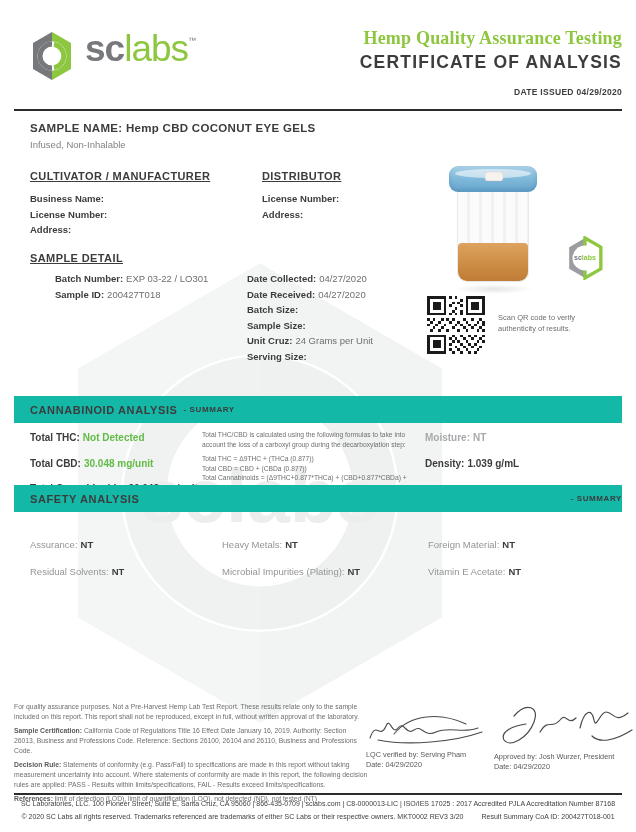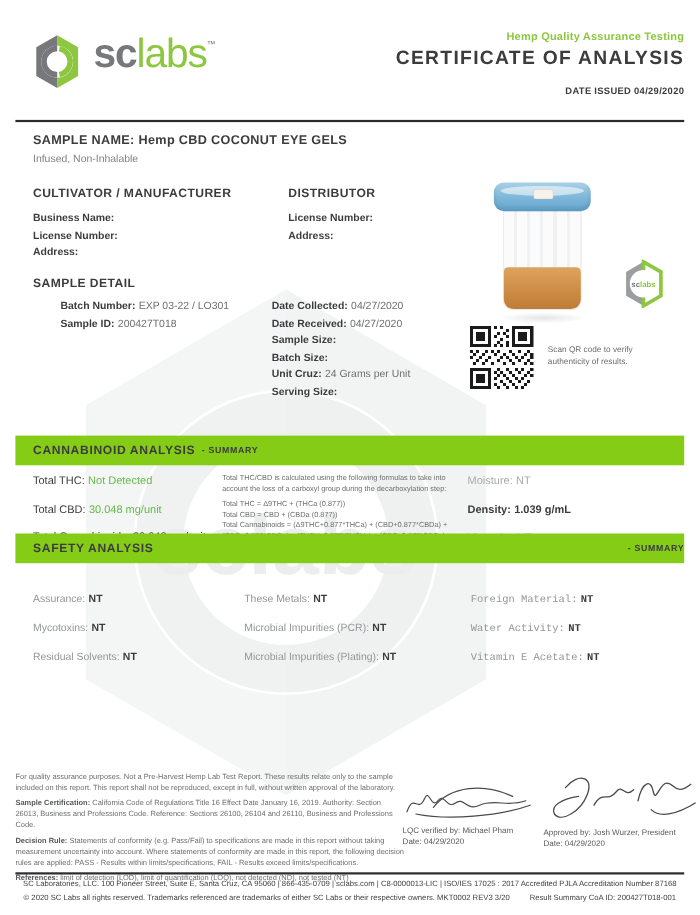--- a/index.html
+++ b/index.html
@@ -14,32 +14,32 @@
   
   .watermark { position:absolute; left:30px; top:244px; z-index:0; }
 
   
   .logo { position:absolute; left:28px; top:30px; display:flex; z-index:1; }
   .logo-text { font-size:37px; font-weight:700; letter-spacing:-1px; margin-left:9px; line-height:1; }
   .logo-sc { color:#77787b; }
   .logo-labs { color:#8dc63f; font-weight:400; }
   .logo-tm { font-size:8px; color:#77787b; vertical-align:18px; letter-spacing:0; font-weight:400; }
   .head-right { position:absolute; right:14px; top:28px; text-align:right; z-index:1; }
-  .head-program { font-size:10px; font-weight:700; color:#8dc63f; letter-spacing:.2px; }
+  .head-program { font-size:18px; font-weight:700; color:#8dc63f; letter-spacing:.2px;font-family:Liberation Serif, serif; }
   .head-title { font-size:17.5px; font-weight:700; color:#3c3c3e; letter-spacing:1.2px; margin-top:3px; }
   .head-date { font-size:8.5px; font-weight:700; color:#3c3c3e; margin-top:14px; letter-spacing:.3px; }
   .rule { position:absolute; left:14px; right:14px; height:2px; background:#2b2b2d; z-index:1; }
 
   
   .sample-name { position:absolute; left:30px; top:122px; z-index:1; }
   .sample-name .nm { font-size:11.5px; font-weight:700; letter-spacing:.3px; color:#3c3c3e; }
   .sample-name .sub { font-size:9.5px; color:#808285; margin-top:5px; }
 
   
-  .col-h { font-size:11px; font-weight:700; letter-spacing:.4px; color:#3c3c3e; margin-bottom:9px; }
+  .col-h { font-size:11px; font-weight:700; letter-spacing:.4px; color:#3c3c3e; margin-bottom:9px;text-decoration:underline; }
   .field-row { font-size:9.5px; line-height:15.5px; white-space:nowrap; }
   .lbl { font-weight:700; color:#3c3c3e;text-align:center; }
   .val { color:#6d6e71; margin-left:3px; }
   .cultivator { left:30px; top:170px; width:185px; }
   .distributor { left:222px; top:170px; width:205px;margin-left:40px; }
 
   
   .photo { left:446px; top:164px; width:96px; height:126px; }
   .cup-lid { position:absolute; left:3px; top:2px; width:88px; height:26px; border-radius:9px;
     background:linear-gradient(#a9d1e6 0%, #7cb6d8 55%, #68a7cf 100%); box-shadow:inset 0 -3px 4px rgba(70,120,160,.35); }
@@ -60,43 +60,43 @@
   .sample-detail { left:30px; top:252px; right:30px; }
   .sd-cols { display:flex; margin-top:7px; }
   .sd-left { width:192px;margin-left:25px; }
   .sd-right { width:220px; }
 
   
   .qr { left:427px; top:296px; width:58px; height:58px; }
   .qr-caption { left:498px; top:313px; width:112px; font-size:7.5px; color:#6d6e71; line-height:1.4; }
 
   
-  .band { position:absolute; left:14px; right:14px; height:27px; background:#84cc16;
+  .band { position:absolute; left:14px; right:14px; height:27px; background:#14b8a6;
     display:flex; align-items:center; padding-left:16px; z-index:1; }
   .band-title { font-size:11px; font-weight:700; letter-spacing:.6px; color:#3c3c3e; }
   .band-suffix { font-size:8px; font-weight:700; letter-spacing:.6px; color:#3c3c3e; margin-left:6px; }
 
   
   .cann { left:30px; top:432px; right:14px; height:80px; }
-  .tot-row { font-size:10px; font-weight:400; color:#3c3c3e; margin-bottom:14.5px; white-space:nowrap; }
+  .tot-row { font-size:10px; font-weight:700; color:#3c3c3e; margin-bottom:14.5px; white-space:nowrap; }
   .tot-green { color:#62bb46; margin-left:3px; }
   .tot-dark { color:#3c3c3e; margin-left:3px; }
   .formulas { position:absolute; left:172px; top:-2px; width:210px; font-size:6.7px; color:#6d6e71; line-height:1.42; }
   .formulas .intro { margin-bottom:5px; }
   .phys { position:absolute; left:395px; top:0; }
   .phys-row { font-size:10px; margin-bottom:15px; white-space:nowrap; }
-  .phys-muted, .phys-muted .p-lbl, .phys-muted .p-val { color:#a7a9ac; font-weight:400; }
+  .phys-muted, .phys-muted .p-lbl, .phys-muted .p-val { color:#a7a9ac; font-weight:700; }
   .phys-strong, .phys-strong .p-lbl, .phys-strong .p-val { color:#3c3c3e; font-weight:700; }
   .p-val { margin-left:3px; }
 
   
   .safety { left:30px; top:539px; right:14px; }
   .saf-row { display:flex; margin-bottom:15.5px; }
   .saf-cell { font-size:9.5px; white-space:nowrap; }
-  .saf-c1 { width:192px; } .saf-c2 { width:206px; } .saf-c3 { flex:1;font-family:Liberation Mono, monospace; }
+  .saf-c1 { width:192px; } .saf-c2 { width:206px; } .saf-c3 { flex:1; }
   .saf-lbl { color:#939598; }
   .saf-val { color:#3c3c3e; font-weight:700; margin-left:3px; }
 
   
   .legal { left:14px; top:702px; width:354px; }
   .legal p { font-size:6.8px; color:#6d6e71; line-height:1.45; margin-bottom:4.5px; }
   .legal .lead { font-weight:700; color:#58595b; }
 
   
   .sig { position:absolute; z-index:1; }
@@ -182,22 +182,22 @@
   <div class="layer sample-detail">
     <div class="col-h" style="margin-bottom:0;">SAMPLE DETAIL</div>
     <div class="sd-cols">
       <div class="sd-left">
         <div class="field-row"><span class="lbl">Batch Number:</span><span class="val">EXP 03-22 / LO301</span></div>
         <div class="field-row"><span class="lbl">Sample ID:</span><span class="val">200427T018</span></div>
       </div>
       <div class="sd-right">
         <div class="field-row"><span class="lbl">Date Collected:</span><span class="val">04/27/2020</span></div>
         <div class="field-row"><span class="lbl">Date Received:</span><span class="val">04/27/2020</span></div>
+        <div class="field-row"><span class="lbl">Batch Size:</span><span class="val"></span></div>
         <div class="field-row"><span class="lbl">Sample Size:</span><span class="val"></span></div>
-        <div class="field-row"><span class="lbl">Batch Size:</span><span class="val"></span></div>
         <div class="field-row"><span class="lbl">Unit Cruz:</span><span class="val">24 Grams per Unit</span></div>
         <div class="field-row"><span class="lbl">Serving Size:</span><span class="val"></span></div>
       </div>
     </div>
   </div>
 
   <svg class="layer qr" viewBox="0 0 21 21" shape-rendering="crispEdges">
     <rect width="21" height="21" fill="#fff"></rect>
     <g fill="#1a1a1a">
       <rect x="0" y="0" width="7" height="7"></rect>
@@ -239,27 +239,22 @@
   </div>
 
   <div class="band" style="top:485px;justify-content:space-between;">
     <span class="band-title">SAFETY ANALYSIS</span>
     <span class="band-suffix">- SUMMARY</span>
   </div>
 
   <div class="layer safety">
     <div class="saf-row">
       <div class="saf-cell saf-c1"><span class="saf-lbl">Assurance:</span><span class="saf-val">NT</span></div>
-      <div class="saf-cell saf-c2"><span class="saf-lbl">These Metals:</span><span class="saf-val">NT</span></div>
+      <div class="saf-cell saf-c2"><span class="saf-lbl">Heavy Metals:</span><span class="saf-val">NT</span></div>
       <div class="saf-cell saf-c3"><span class="saf-lbl">Foreign Material:</span><span class="saf-val">NT</span></div>
-    </div>
-    <div class="saf-row">
-      <div class="saf-cell saf-c1"><span class="saf-lbl">Mycotoxins:</span><span class="saf-val">NT</span></div>
-      <div class="saf-cell saf-c2"><span class="saf-lbl">Microbial Impurities (PCR):</span><span class="saf-val">NT</span></div>
-      <div class="saf-cell saf-c3"><span class="saf-lbl">Water Activity:</span><span class="saf-val">NT</span></div>
     </div>
     <div class="saf-row">
       <div class="saf-cell saf-c1"><span class="saf-lbl">Residual Solvents:</span><span class="saf-val">NT</span></div>
       <div class="saf-cell saf-c2"><span class="saf-lbl">Microbial Impurities (Plating):</span><span class="saf-val">NT</span></div>
       <div class="saf-cell saf-c3"><span class="saf-lbl">Vitamin E Acetate:</span><span class="saf-val">NT</span></div>
     </div>
   </div>
 
   <div class="layer legal">
     <p><span class="lead"></span> <span>For quality assurance purposes. Not a Pre-Harvest Hemp Lab Test Report. These results relate only to the sample included on this report. This report shall not be reproduced, except in full, without written approval of the laboratory.</span></p>
@@ -269,21 +264,21 @@
   </div>
 
   <div class="sig sig1">
     <svg width="122" height="46" viewBox="0 0 122 46">
       <g fill="none" stroke="#4a4a4c" stroke-width="1.1" stroke-linecap="round">
         <path d="M4 34 C10 16 14 36 20 22 C24 12 26 32 32 24 C38 16 40 32 48 26 C56 20 58 34 70 28 C84 22 96 30 112 24"></path>
         <path d="M28 30 C44 10 74 8 100 20"></path>
         <path d="M12 36 C42 42 88 38 116 28"></path>
       </g>
     </svg>
-    <div class="sig-line">LQC verified by: Michael Pham</div>
+    <div class="sig-line">LQC verified by: Serving Pham</div>
     <div class="sig-line">Date: 04/29/2020</div>
   </div>
 
   <div class="sig sig2">
     <svg width="140" height="54" viewBox="0 0 140 54">
       <g fill="none" stroke="#4a4a4c" stroke-width="1.2" stroke-linecap="round">
         <path d="M20 18 C32 4 46 8 40 24 C34 40 16 50 10 42 C6 34 18 28 32 26"></path>
         <path d="M46 34 C54 20 58 32 66 22 C72 14 74 28 82 20"></path>
         <path d="M86 30 C90 12 98 10 100 22 C102 32 106 14 112 14 C120 14 120 26 134 15"></path>
         <path d="M98 38 C106 46 122 42 138 32"></path>

